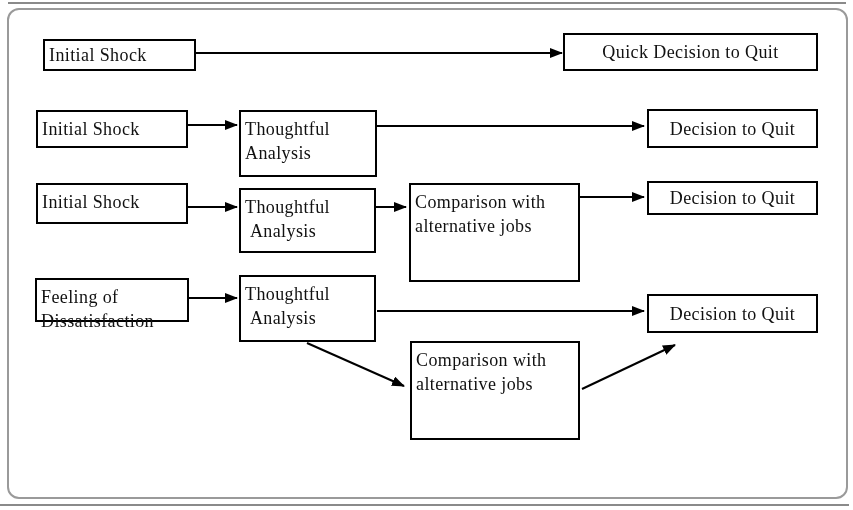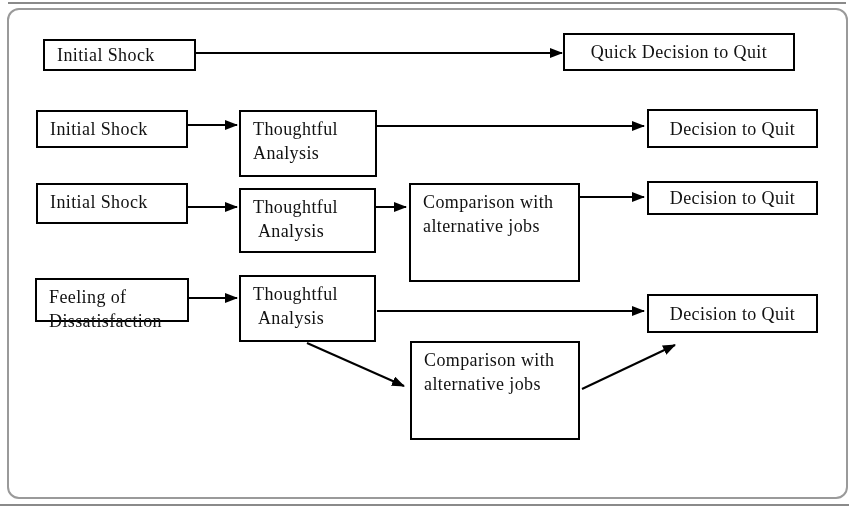--- a/index.html
+++ b/index.html
@@ -34,28 +34,28 @@
   .node {
     position: absolute;
     box-sizing: border-box;
     border: 2px solid #000000;
     background: #ffffff;
     color: #111111;
     font-size: 18px;
     letter-spacing: 0.4px;
     line-height: 24px;
     white-space: pre-wrap;
-    padding: 5px 12px;
+    padding: 5px 4px;
   }
   .top-left { display: block; }
   .v-center-left { display: flex; align-items: center; justify-content: flex-start; }
   .v-center { display: flex; align-items: center; justify-content: center; text-align: center; white-space: nowrap; }
   
   .n1  { left: 43px;  top: 39px;  width: 153px; height: 32px; }
-  .n2  { left: 563px; top: 33px;  width: 232px; height: 38px; }
+  .n2  { left: 563px; top: 33px;  width: 255px; height: 38px; }
   .n3  { left: 36px;  top: 110px; width: 152px; height: 38px; }
   .n4  { left: 239px; top: 110px; width: 138px; height: 67px; }
   .n5  { left: 647px; top: 109px; width: 171px; height: 39px; }
   .n6  { left: 36px;  top: 183px; width: 152px; height: 41px; }
   .n7  { left: 239px; top: 188px; width: 137px; height: 65px; }
   .n8  { left: 409px; top: 183px; width: 171px; height: 99px; }
   .n9  { left: 647px; top: 181px; width: 171px; height: 34px; }
   .n10 { left: 35px;  top: 278px; width: 154px; height: 44px; }
   .n11 { left: 239px; top: 275px; width: 137px; height: 67px; }
   .n12 { left: 410px; top: 341px; width: 170px; height: 99px; }

